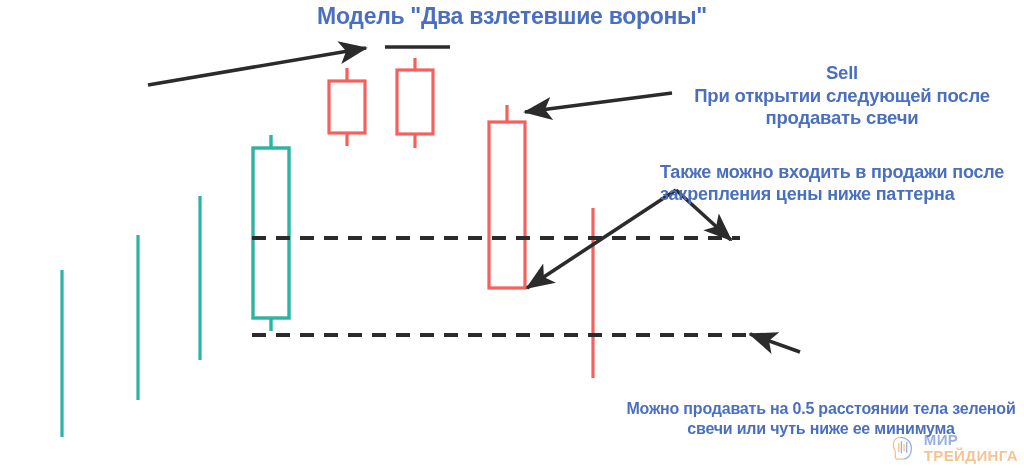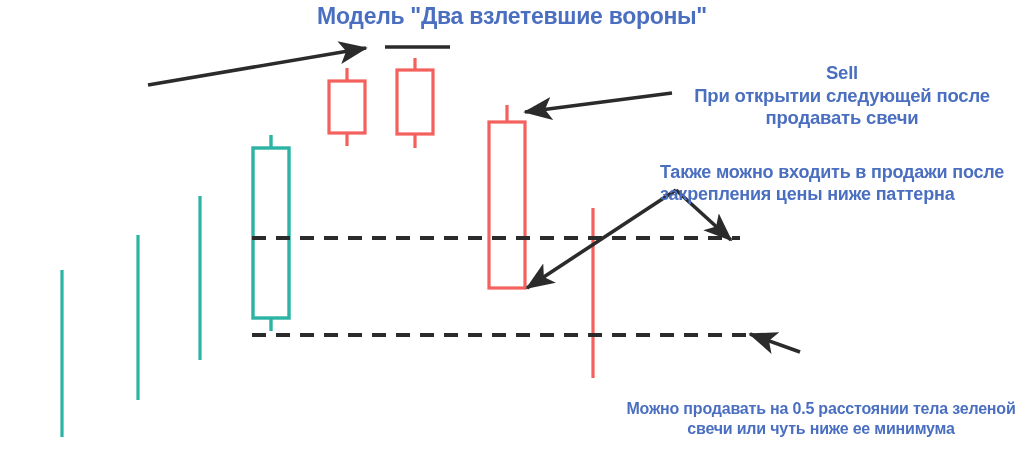--- a/index.html
+++ b/index.html
@@ -162,14 +162,28 @@
 
   <div class="anno" id="anno-sell">
     <span class="sell-head">Sell</span>
     <span>При открытии следующей после продавать свечи</span>
   </div>
 
   <div class="anno" id="anno-entry2">Также можно входить в продажи после закрепления цены ниже паттерна</div>
 
   <div class="anno" id="anno-entry3">Можно продавать на 0.5 расстоянии тела зеленой свечи или чуть ниже ее минимума</div>
 
+  <div id="watermark">
+    <svg width="40" height="38" viewBox="0 0 40 38">
+      <path d="M12,3 C5,3 1.5,9 2,15 C2.4,20 5,22 5,25 L5,33 C5,34.6 6.2,35.6 7.8,35.6 L17,35.6" fill="none" stroke="#f0a04b" stroke-width="2"></path>
+      <path d="M17,35.6 C24,35 29,29 29,20 C29,10 22,3 12,3" fill="none" stroke="#5b7fd4" stroke-width="2"></path>
+      <line x1="10" y1="12" x2="10" y2="25" stroke="#f0a04b" stroke-width="2"></line>
+      <line x1="14" y1="9" x2="14" y2="27" stroke="#5b7fd4" stroke-width="2"></line>
+      <line x1="18" y1="13" x2="18" y2="24" stroke="#f0a04b" stroke-width="2"></line>
+      <line x1="22" y1="10" x2="22" y2="26" stroke="#5b7fd4" stroke-width="2"></line>
+    </svg>
+    <span class="wm-text">
+      <span class="wm-mir">МИР</span>
+      <span class="wm-trade">ТРЕЙДИНГА</span>
+    </span>
+  </div>
 
 </div>
 
 </body></html>

